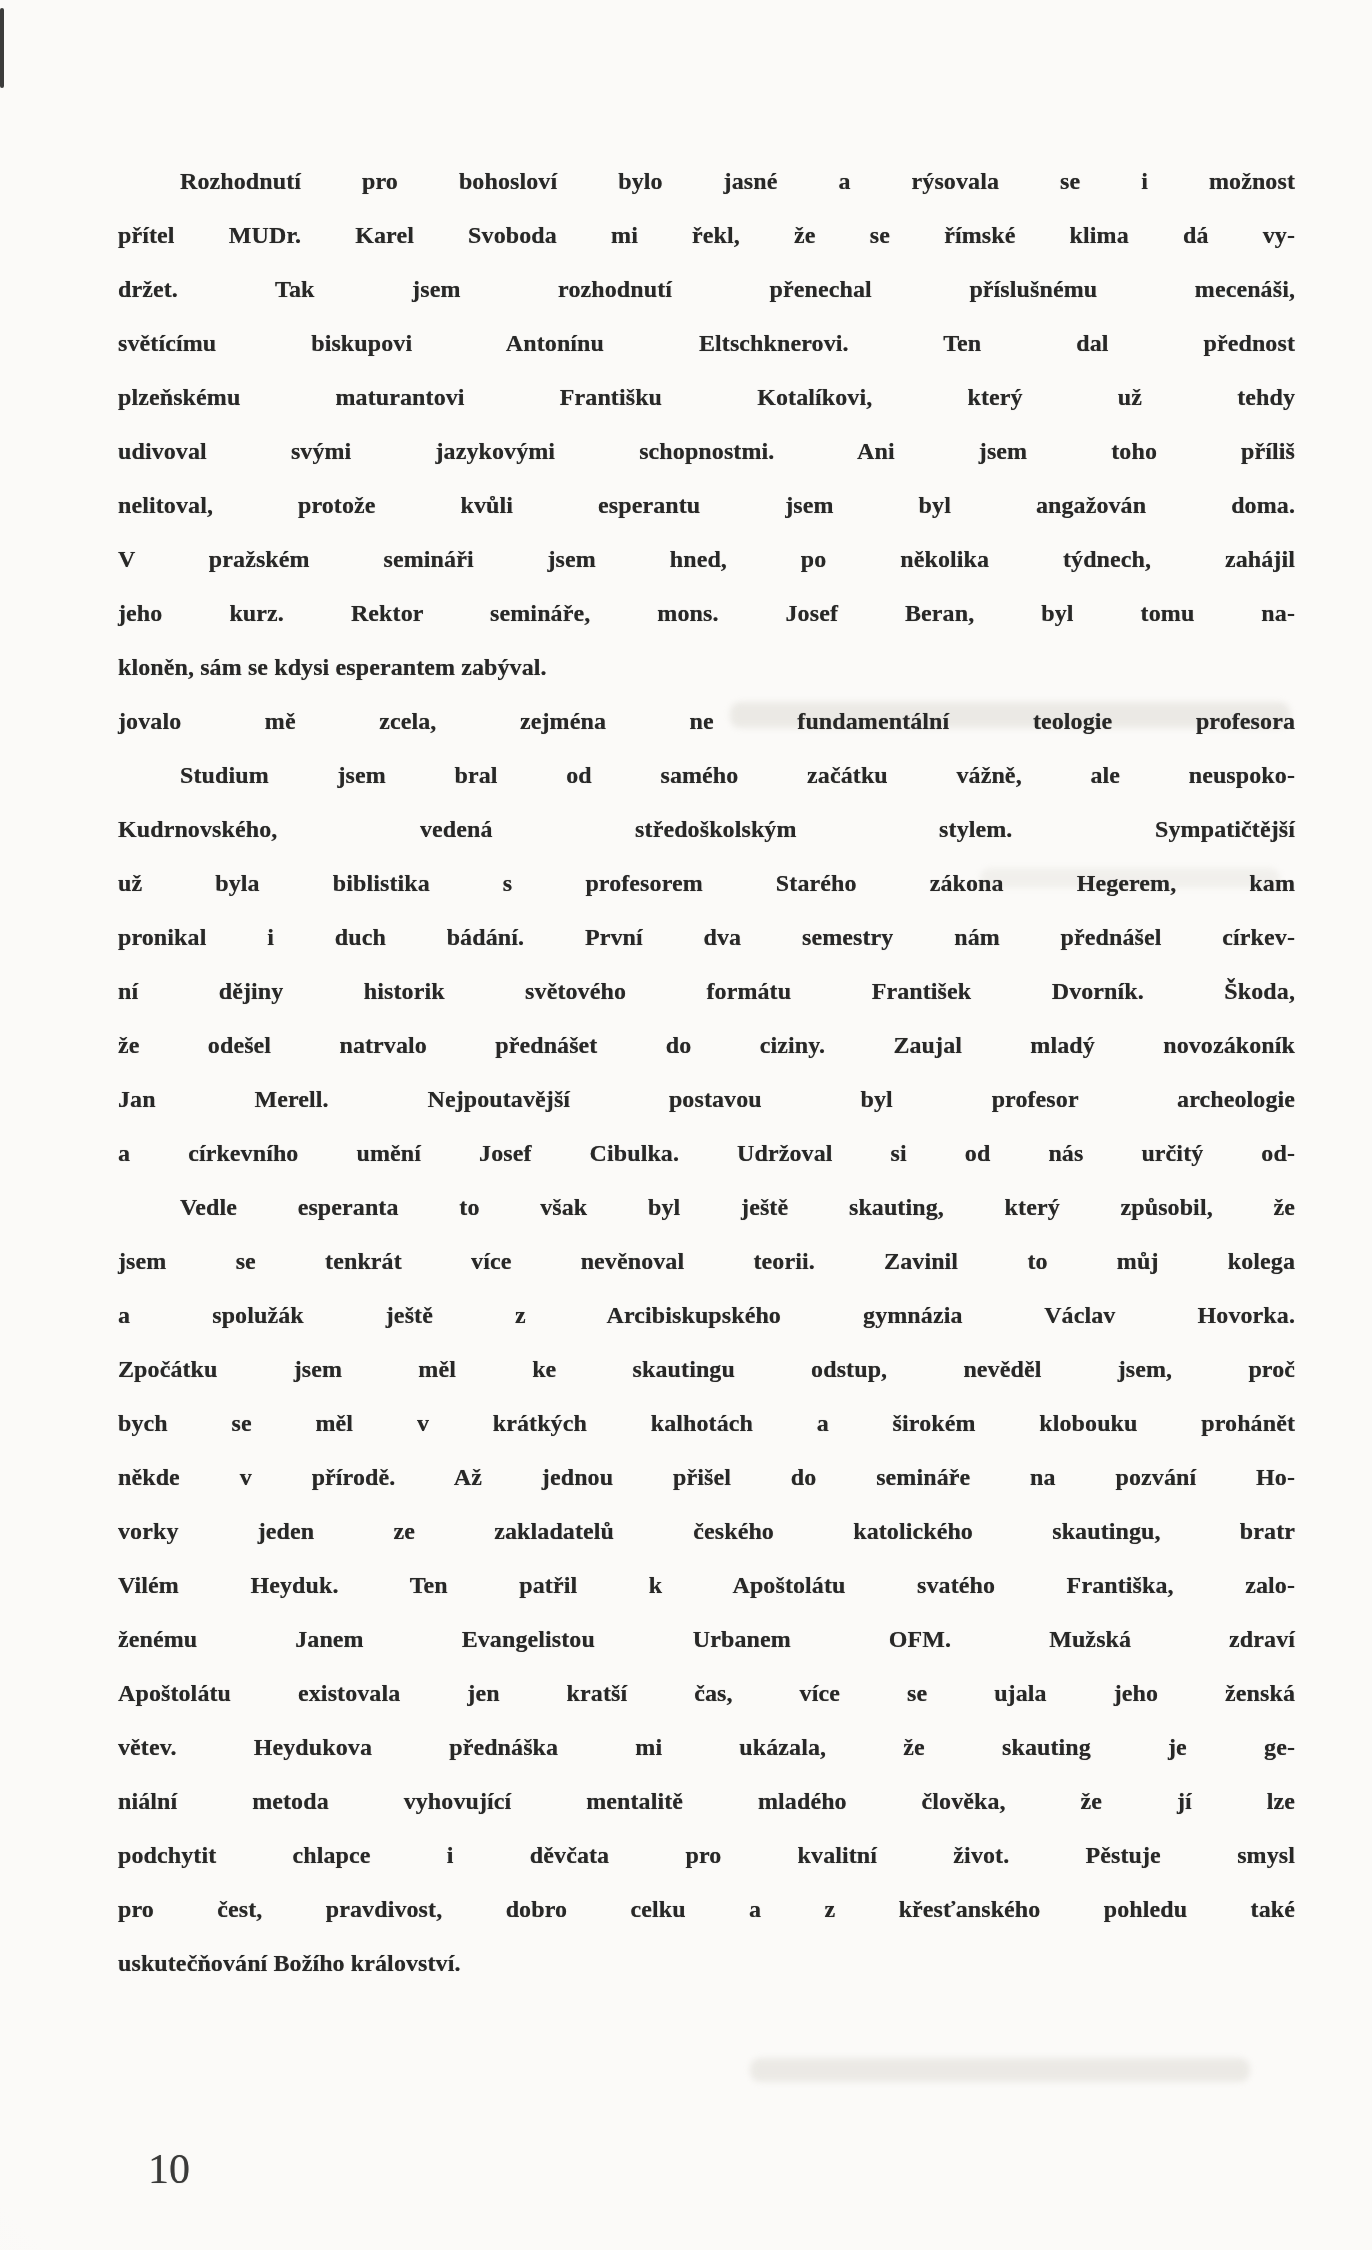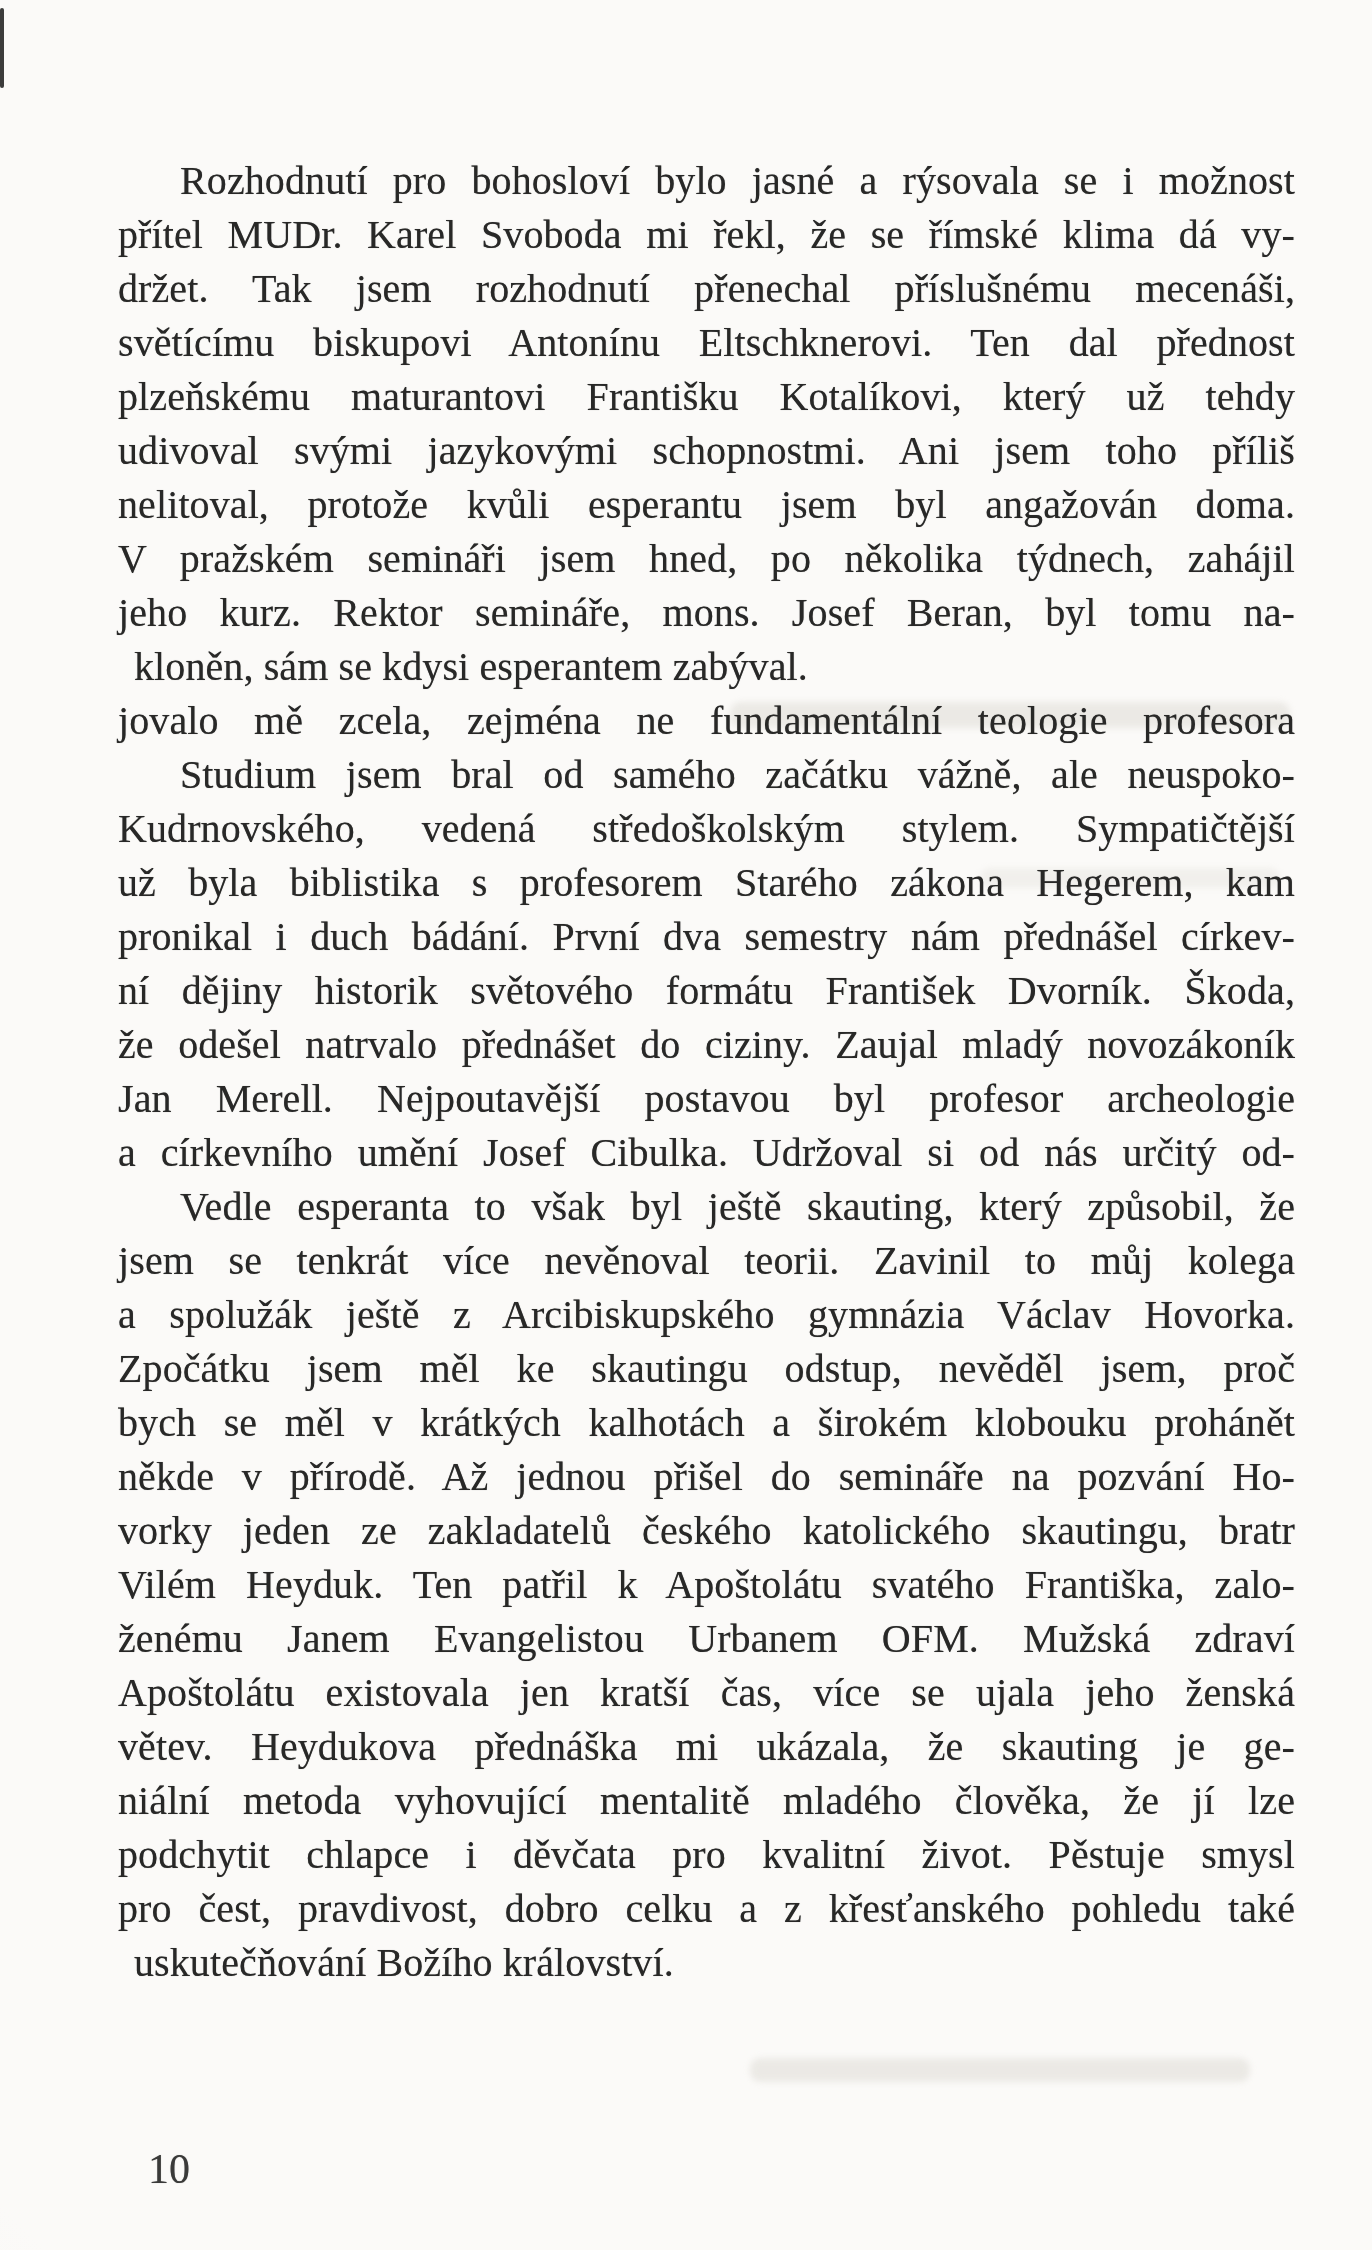--- a/index.html
+++ b/index.html
@@ -20,32 +20,32 @@
   }
 
   
   .text-block {
     position: absolute;
     left: 118px;
     top: 154px;
     width: 1177px;
   }
   .line {
-    font-size: 40px;
+    font-size: 24px;
     line-height: 54px;
     height: 54px;
     text-align: justify;
     text-align-last: justify;
     white-space: normal;
     letter-spacing: 0.1px;
     text-shadow: 0 0 0.7px rgba(25, 25, 25, 0.55);
+    font-weight: bold;
   }
   .line.par-end {
     text-align-last: left;
-    margin-left: 16px;
   }
   .line.indent {
     text-indent: 62px;
   }
 
   
   .page-number {
     position: absolute;
     left: 148px;
     top: 2148px;

